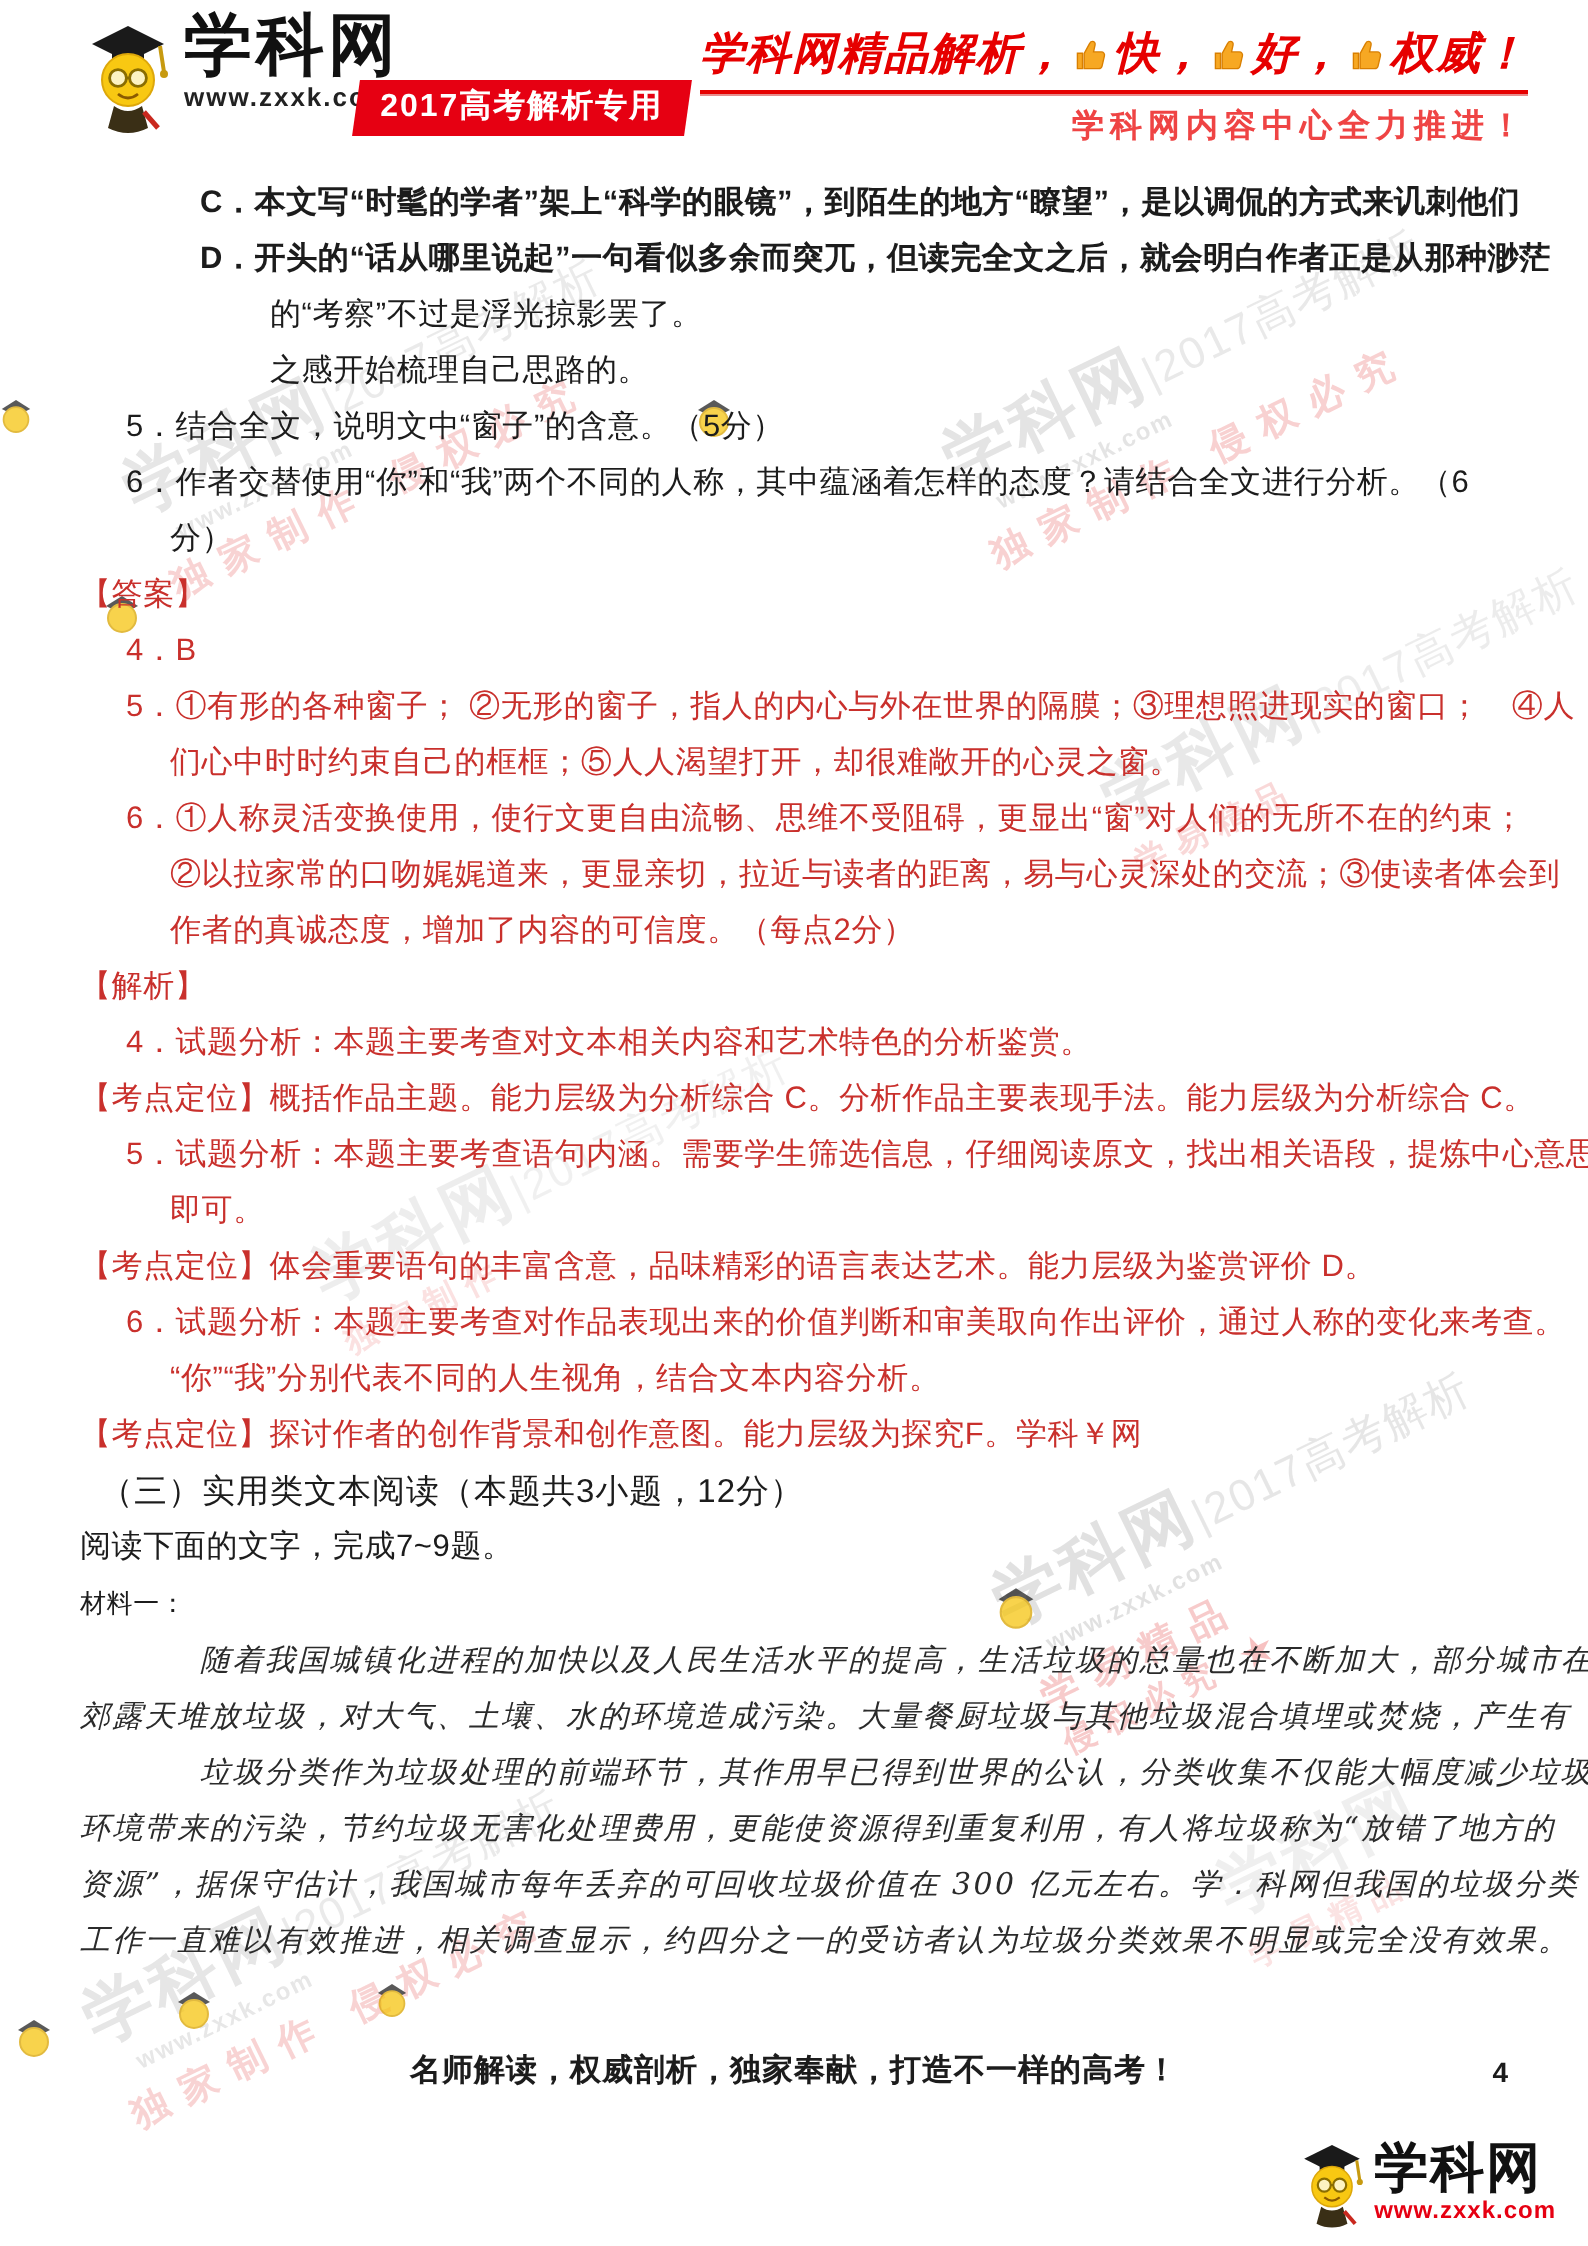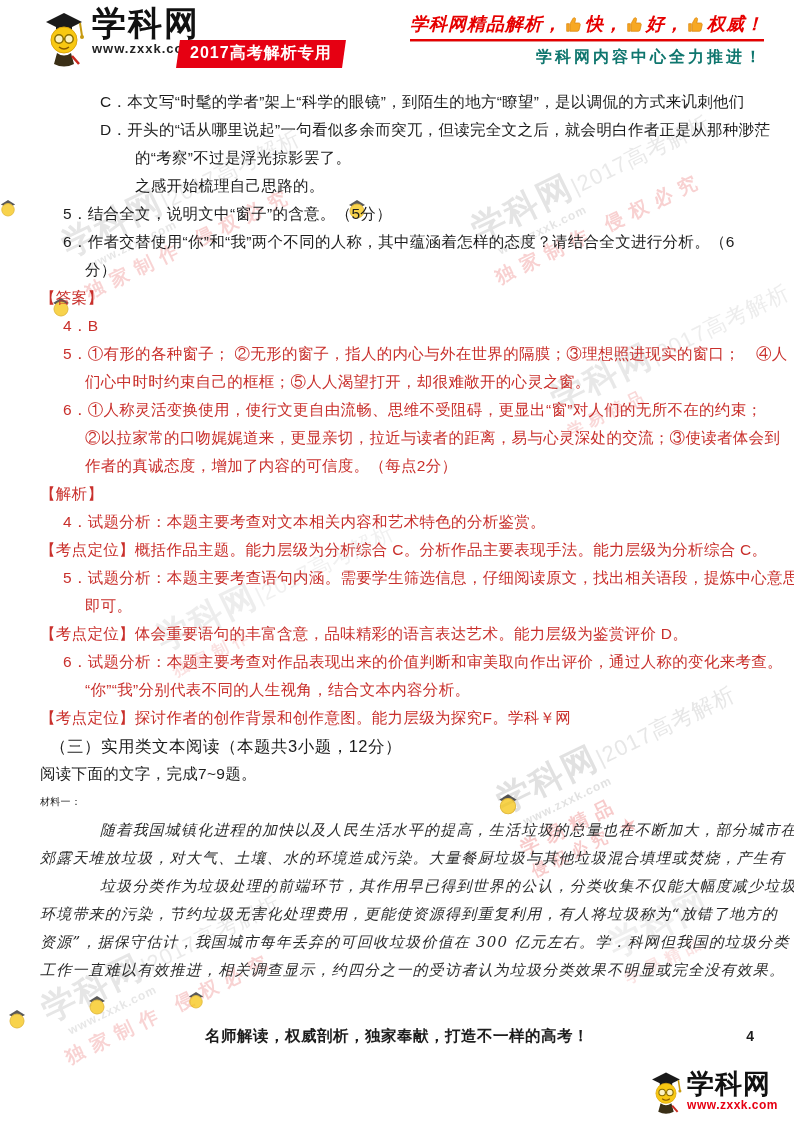--- a/index.html
+++ b/index.html
@@ -29,39 +29,39 @@
   .logo-url { font-size:13px; font-weight:bold; color:#222; letter-spacing:1px; margin-top:1px; }
   .banner {
     position:absolute; left:178px; top:40px; background:#e60012; color:#fff;
     font-size:16px; font-weight:bold; padding:3px 12px 4px 12px;
     transform:skewX(-8deg); letter-spacing:1px; white-space:nowrap;
   }
   .banner span { display:inline-block; transform:skewX(8deg); }
   .slogan { position:absolute; right:30px; top:12px; text-align:right; }
   .slogan-red {
     display:flex; align-items:center; justify-content:flex-end; gap:2px;
-    color:#e60000; font-weight:bold; font-size:18px; font-style:italic;
+    color:#e60000; font-weight:bold; font-size:22px; font-style:italic;
     letter-spacing:1px; white-space:nowrap;
   }
   .slogan-rule { margin-top:3px; border-top:2px solid #e60000; border-bottom:1px solid rgba(200,0,0,.45); height:2px; }
-  .slogan-gray { margin-top:5px; color:#0f766e; font-weight:bold; font-size:16px; letter-spacing:3px; white-space:nowrap; }
+  .slogan-gray { margin-top:5px; color:#ef4444; font-weight:bold; font-size:16px; letter-spacing:3px; white-space:nowrap; }
   .thumb { flex:0 0 auto; margin:0 1px; }
 
   
   .content { position:absolute; left:40px; right:30px; top:88px; z-index:2; }
   .ln { height:28px; line-height:28px; font-size:15.5px; color:#1c1c1c; white-space:nowrap; letter-spacing:.3px; }
   .red { color:#c9302c; }
-  .ic  { padding-left:60px; }
+  .ic  { padding-left:60px;font-weight:bold; }
   .icc { padding-left:95px; }
   .iq  { padding-left:23px; }
   .iqc { padding-left:45px; }
   .isec{ padding-left:10px; }
   .bold { font-weight:normal; }
   .sec { font-size:16.5px; letter-spacing:.5px; }
-  .small { font-size:10px; }
+  .small { font-size:13px; }
   .kai { font-family:"DejaVu Serif", serif; font-style:italic; font-size:15px; color:#2b2b2b; letter-spacing:1.2px; }
   .ip { padding-left:60px; }
 
   
   .footer { position:absolute; left:40px; right:40px; top:1022px; height:28px; z-index:2;font-weight:bold; }
   .footer-slogan { text-align:center; font-size:15.5px; color:#1c1c1c; line-height:28px; letter-spacing:.5px; }
   .page-num { position:absolute; right:0px; top:0; font-size:14px; color:#1c1c1c; line-height:28px; }
 
   
   .corner-logo { position:absolute; right:16px; bottom:8px; display:flex; align-items:center; z-index:3; }

